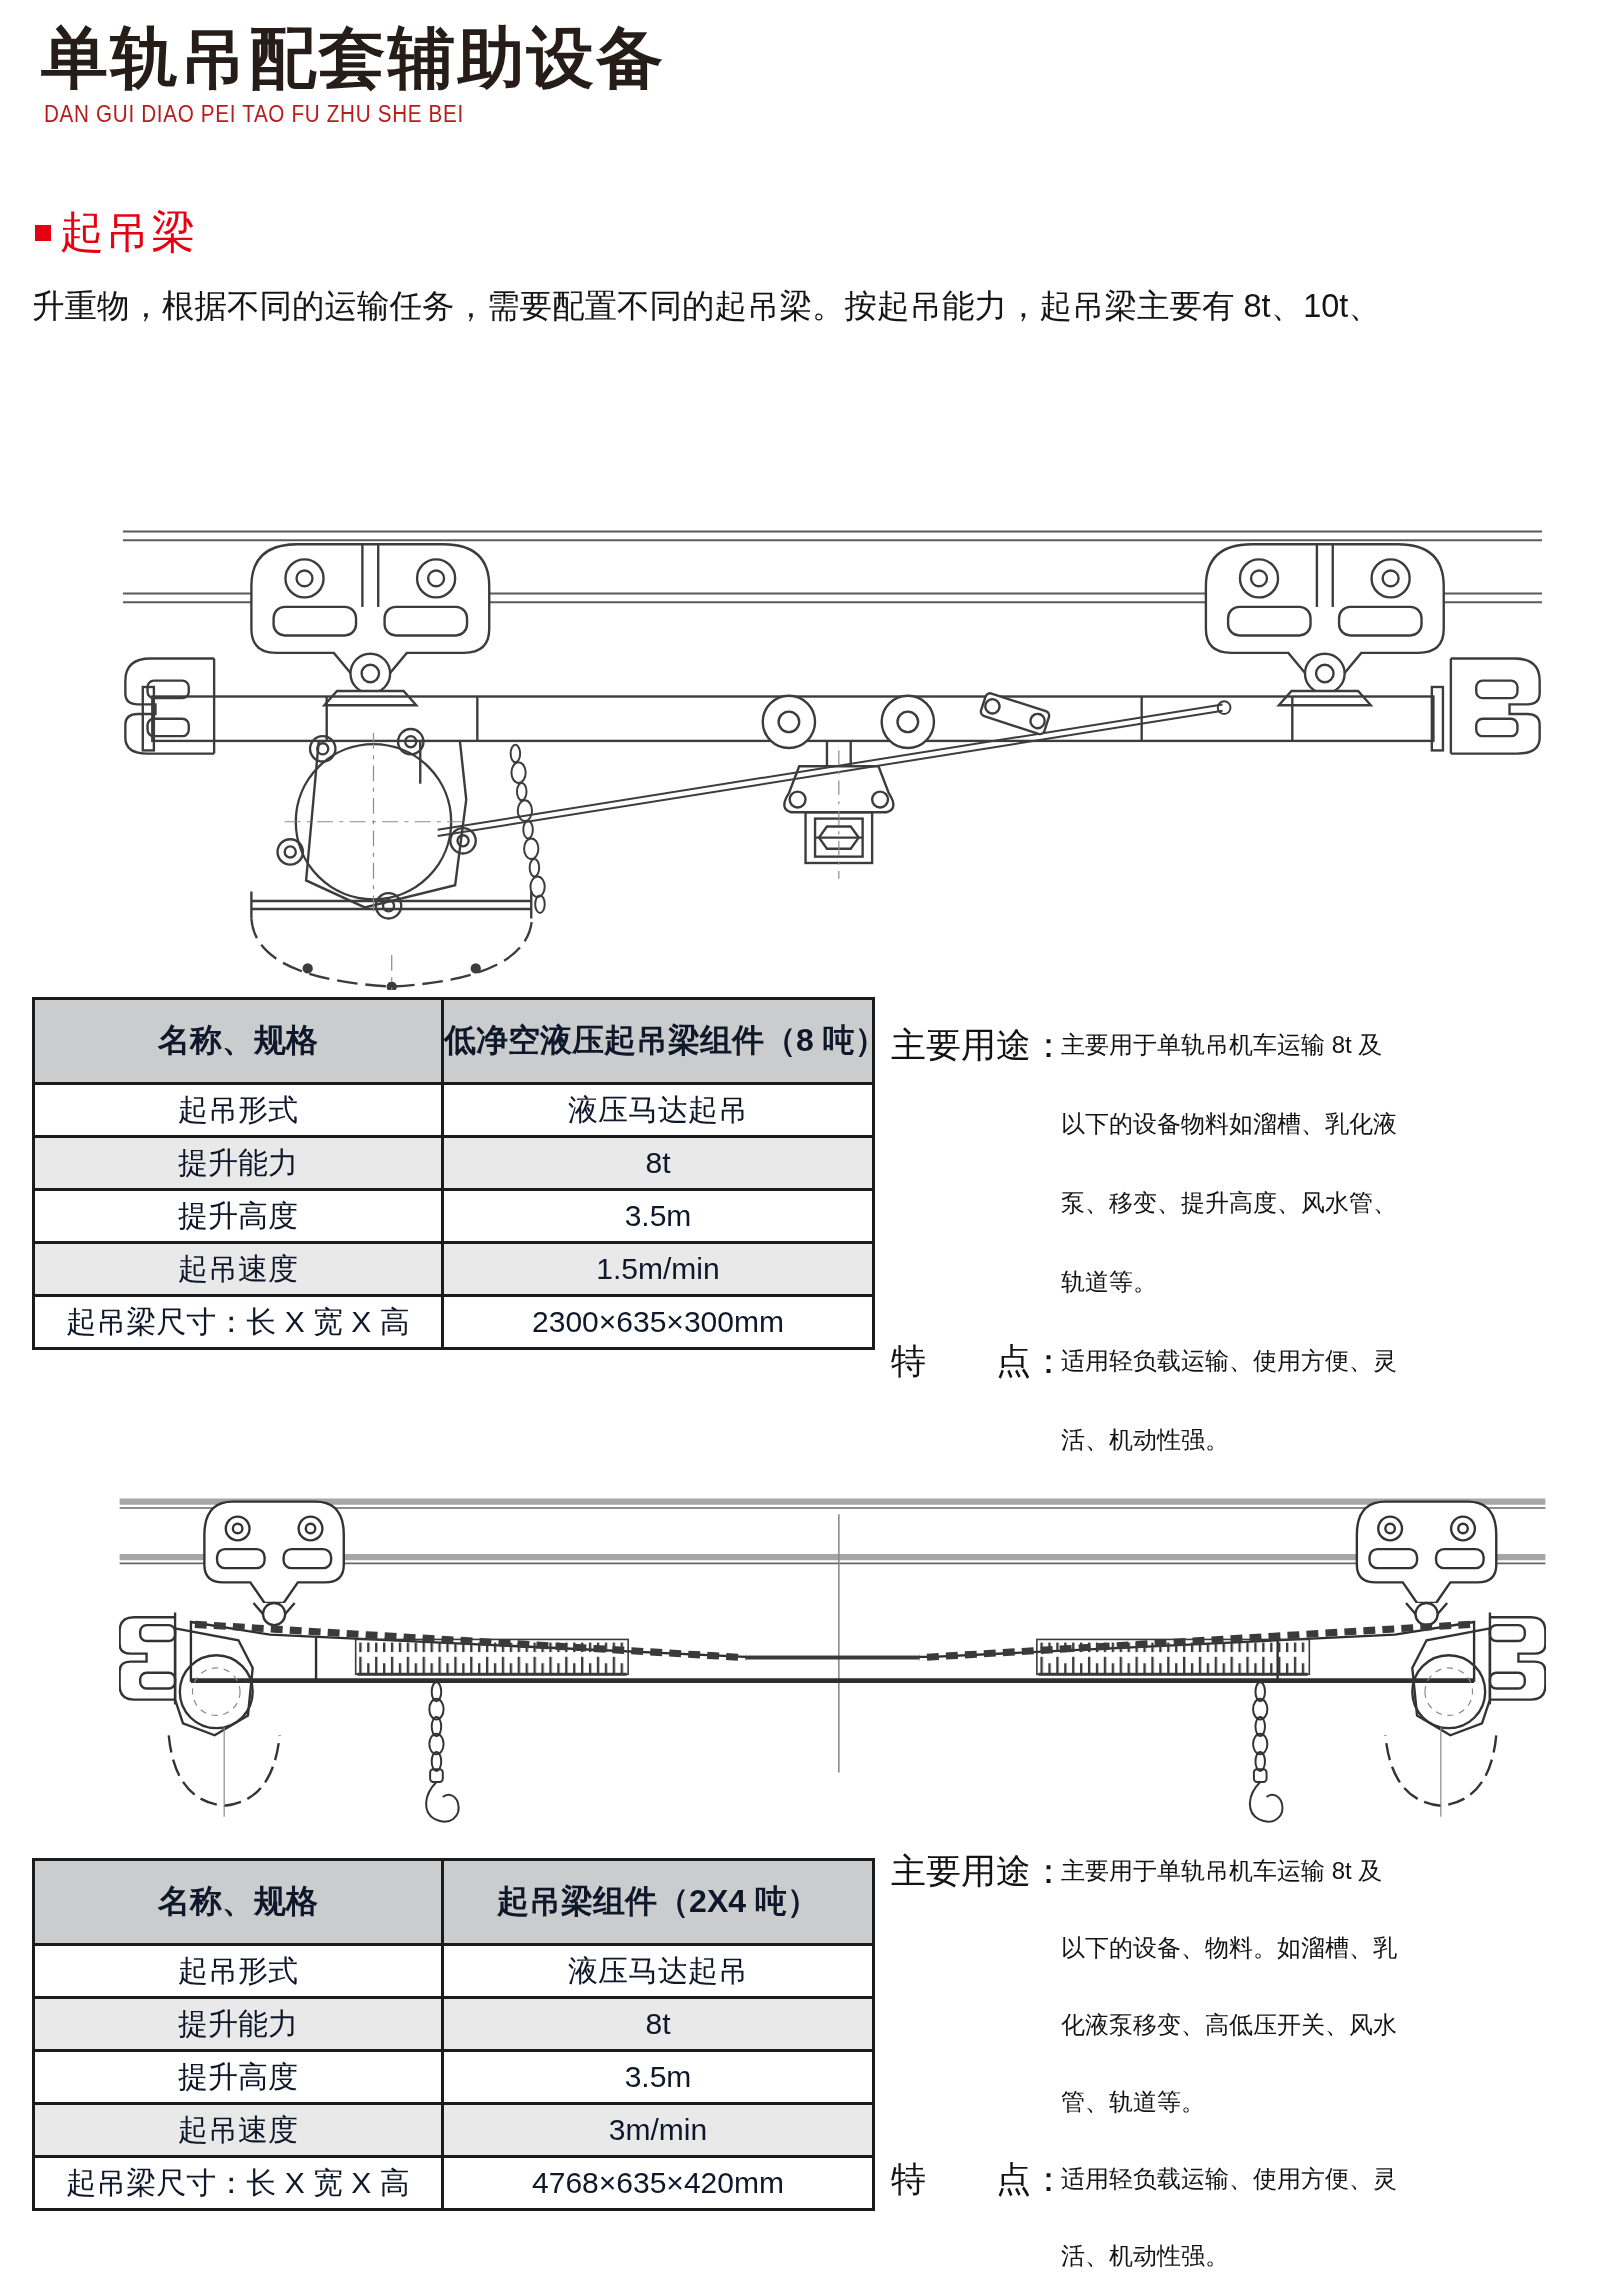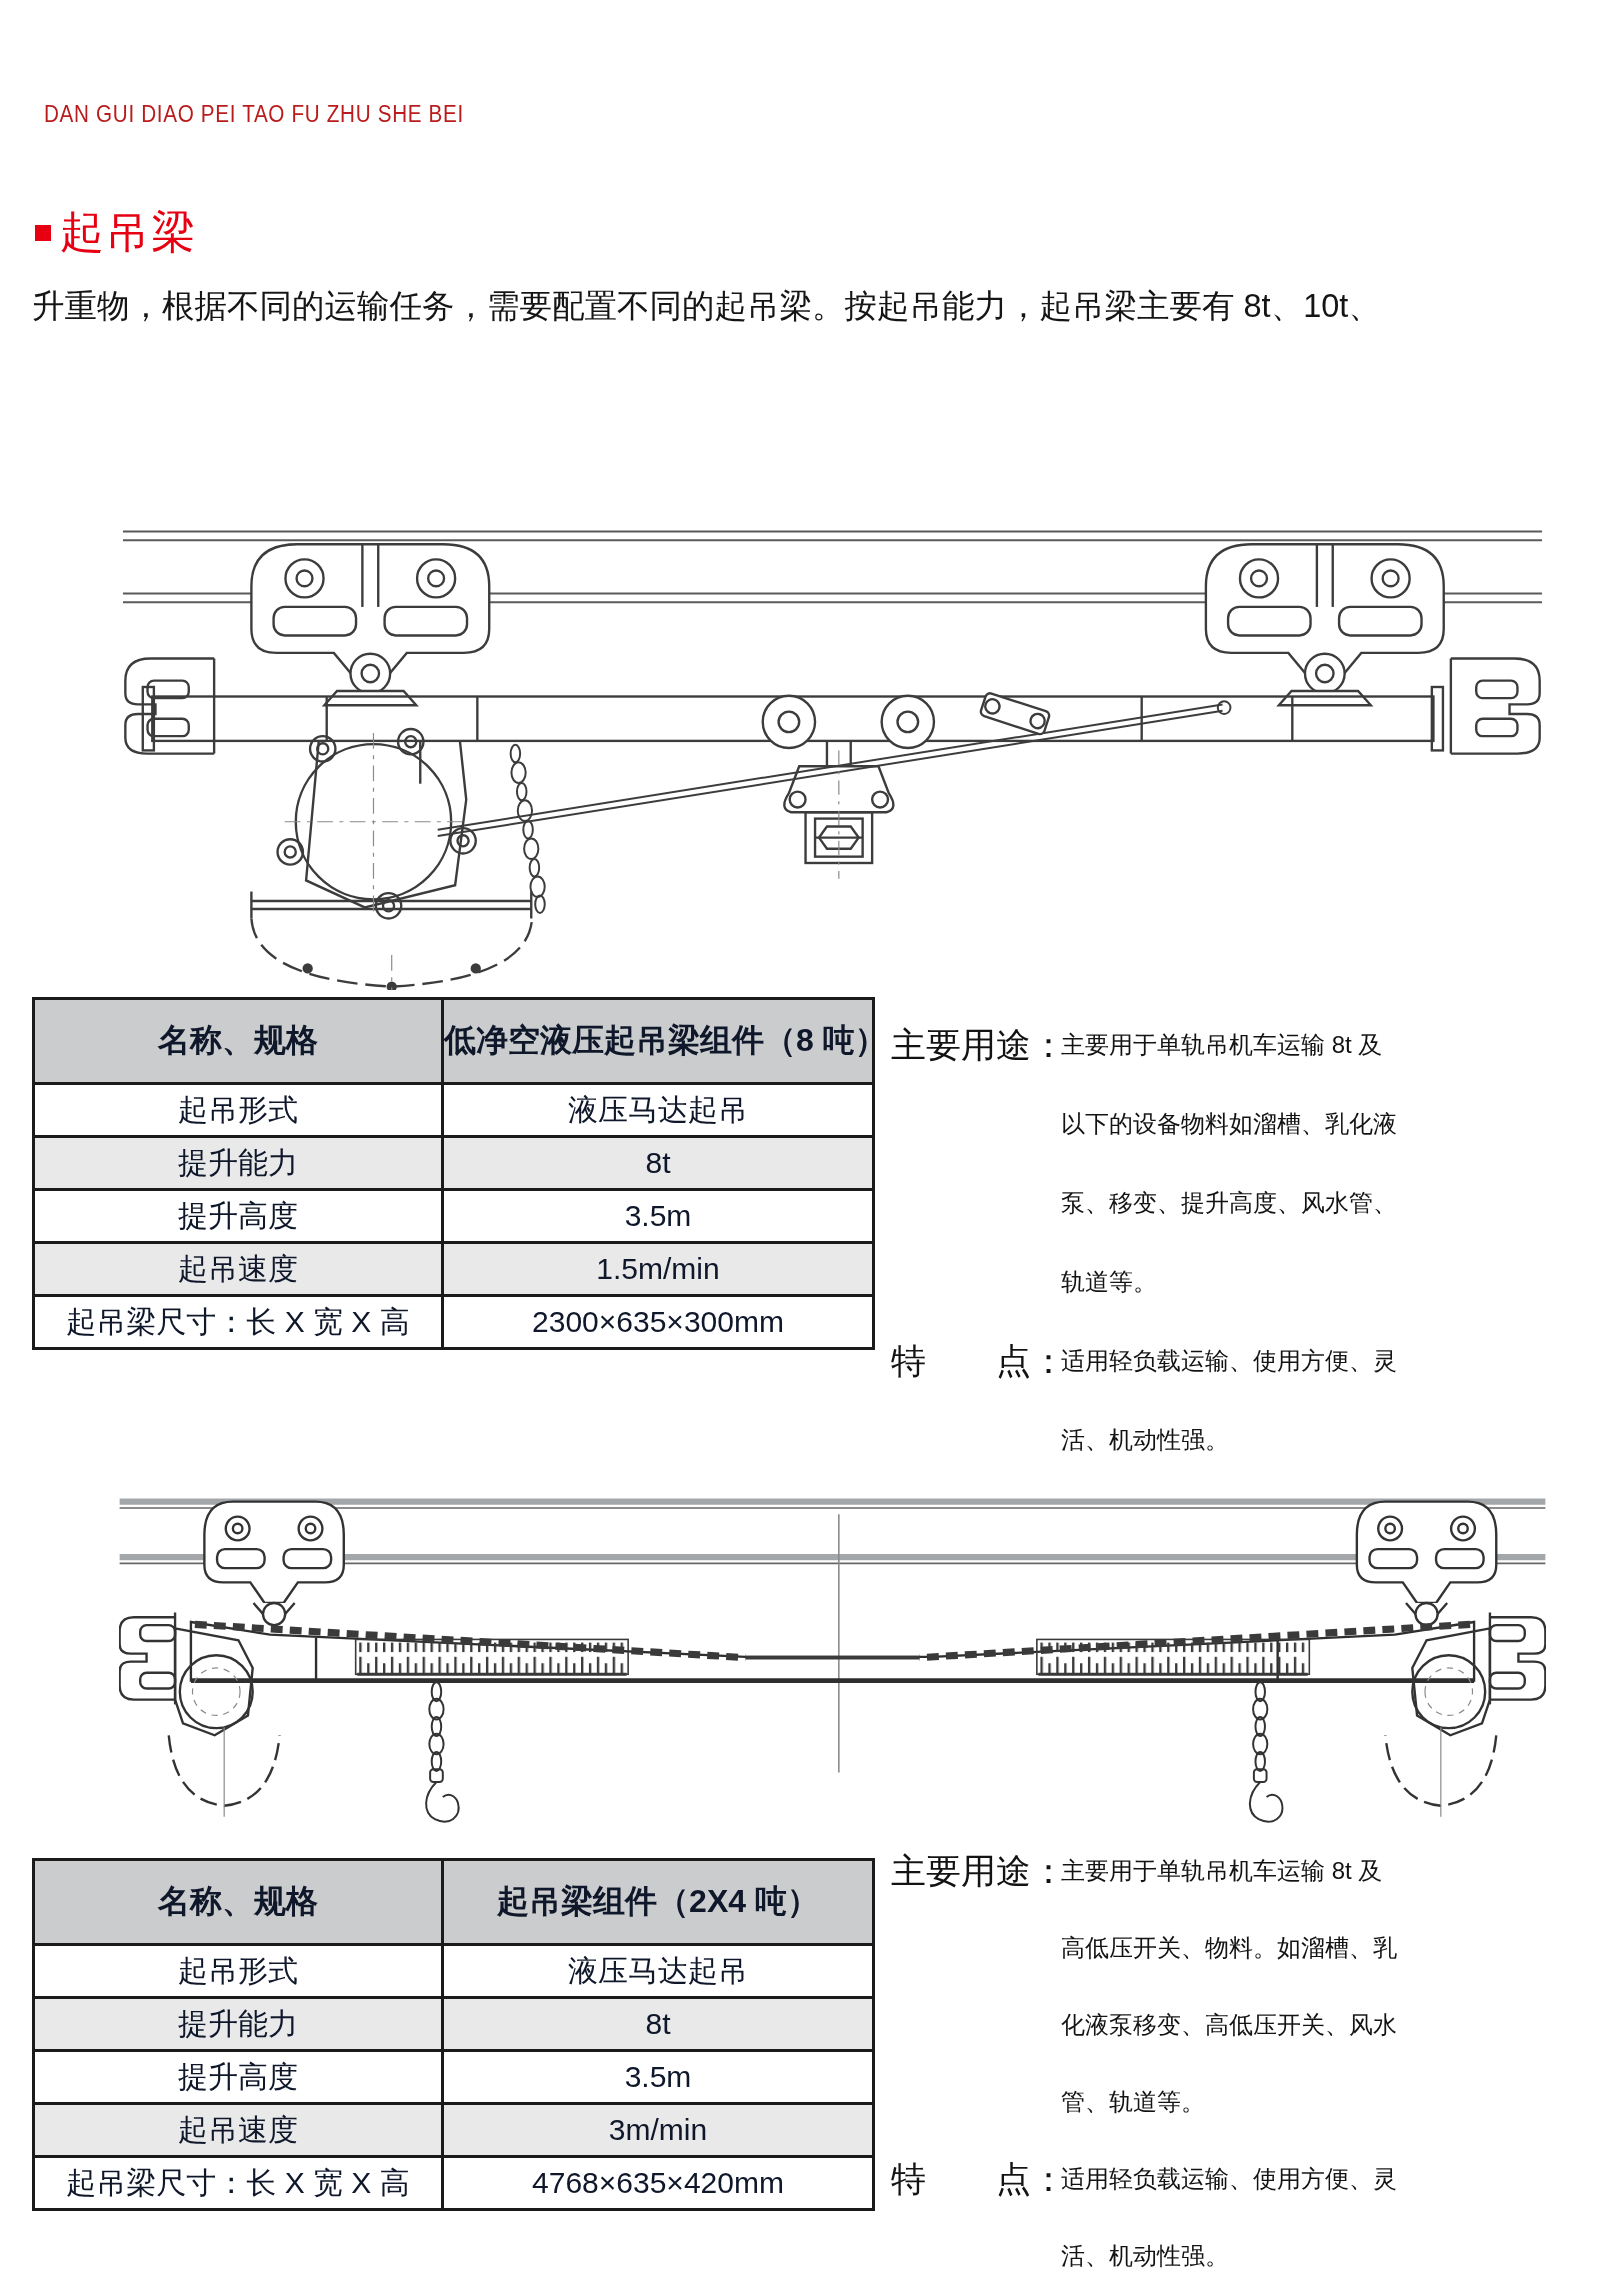--- a/index.html
+++ b/index.html
@@ -51,20 +51,21 @@
   .entry { display:flex; }
   .entry .lbl { flex:0 0 170px; width:170px; font-weight:normal; font-size:35px; white-space:nowrap; }
   .entry .body { flex:1; font-size:24px; }
   .entry .body .ln { white-space:nowrap; }
 </style>
 </head>
 <body>
 
 <div class="page">
 
+  <div class="doc-title">单轨吊配套辅助设备</div>
   <div class="doc-subtitle"><span class="squeeze">DAN GUI DIAO PEI TAO FU ZHU SHE BEI</span></div>
 
   <div class="sec-bullet"></div>
   <div class="sec-heading">起吊梁</div>
 
   <div class="intro">
     <div class="line">升重物，根据不同的运输任务，需要配置不同的起吊梁。按起吊能力，起吊梁主要有 8t、10t、</div>
   </div>
 
   <svg class="drawing" id="drawing1" style="left:119px; top:514px; width:1427px; height:476px" viewBox="0 0 1800 600">
@@ -349,21 +350,21 @@
       <td>4768×635×420mm</td>
     </tr>
   </tbody>
     </table>
 
   <div class="info" id="info2">
     <div class="entry">
       <div class="lbl ln">主要用途：</div>
       <div class="body">
         <div class="ln">主要用于单轨吊机车运输 8t 及</div>
-        <div class="ln">高低压开关、物料。如溜槽、乳</div>
+        <div class="ln">以下的设备、物料。如溜槽、乳</div>
         <div class="ln">化液泵移变、高低压开关、风水</div>
         <div class="ln">管、轨道等。</div>
       </div>
     </div>
     <div class="entry">
       <div class="lbl ln">特　　点：</div>
       <div class="body">
         <div class="ln">适用轻负载运输、使用方便、灵</div>
         <div class="ln">活、机动性强。</div>
       </div>

